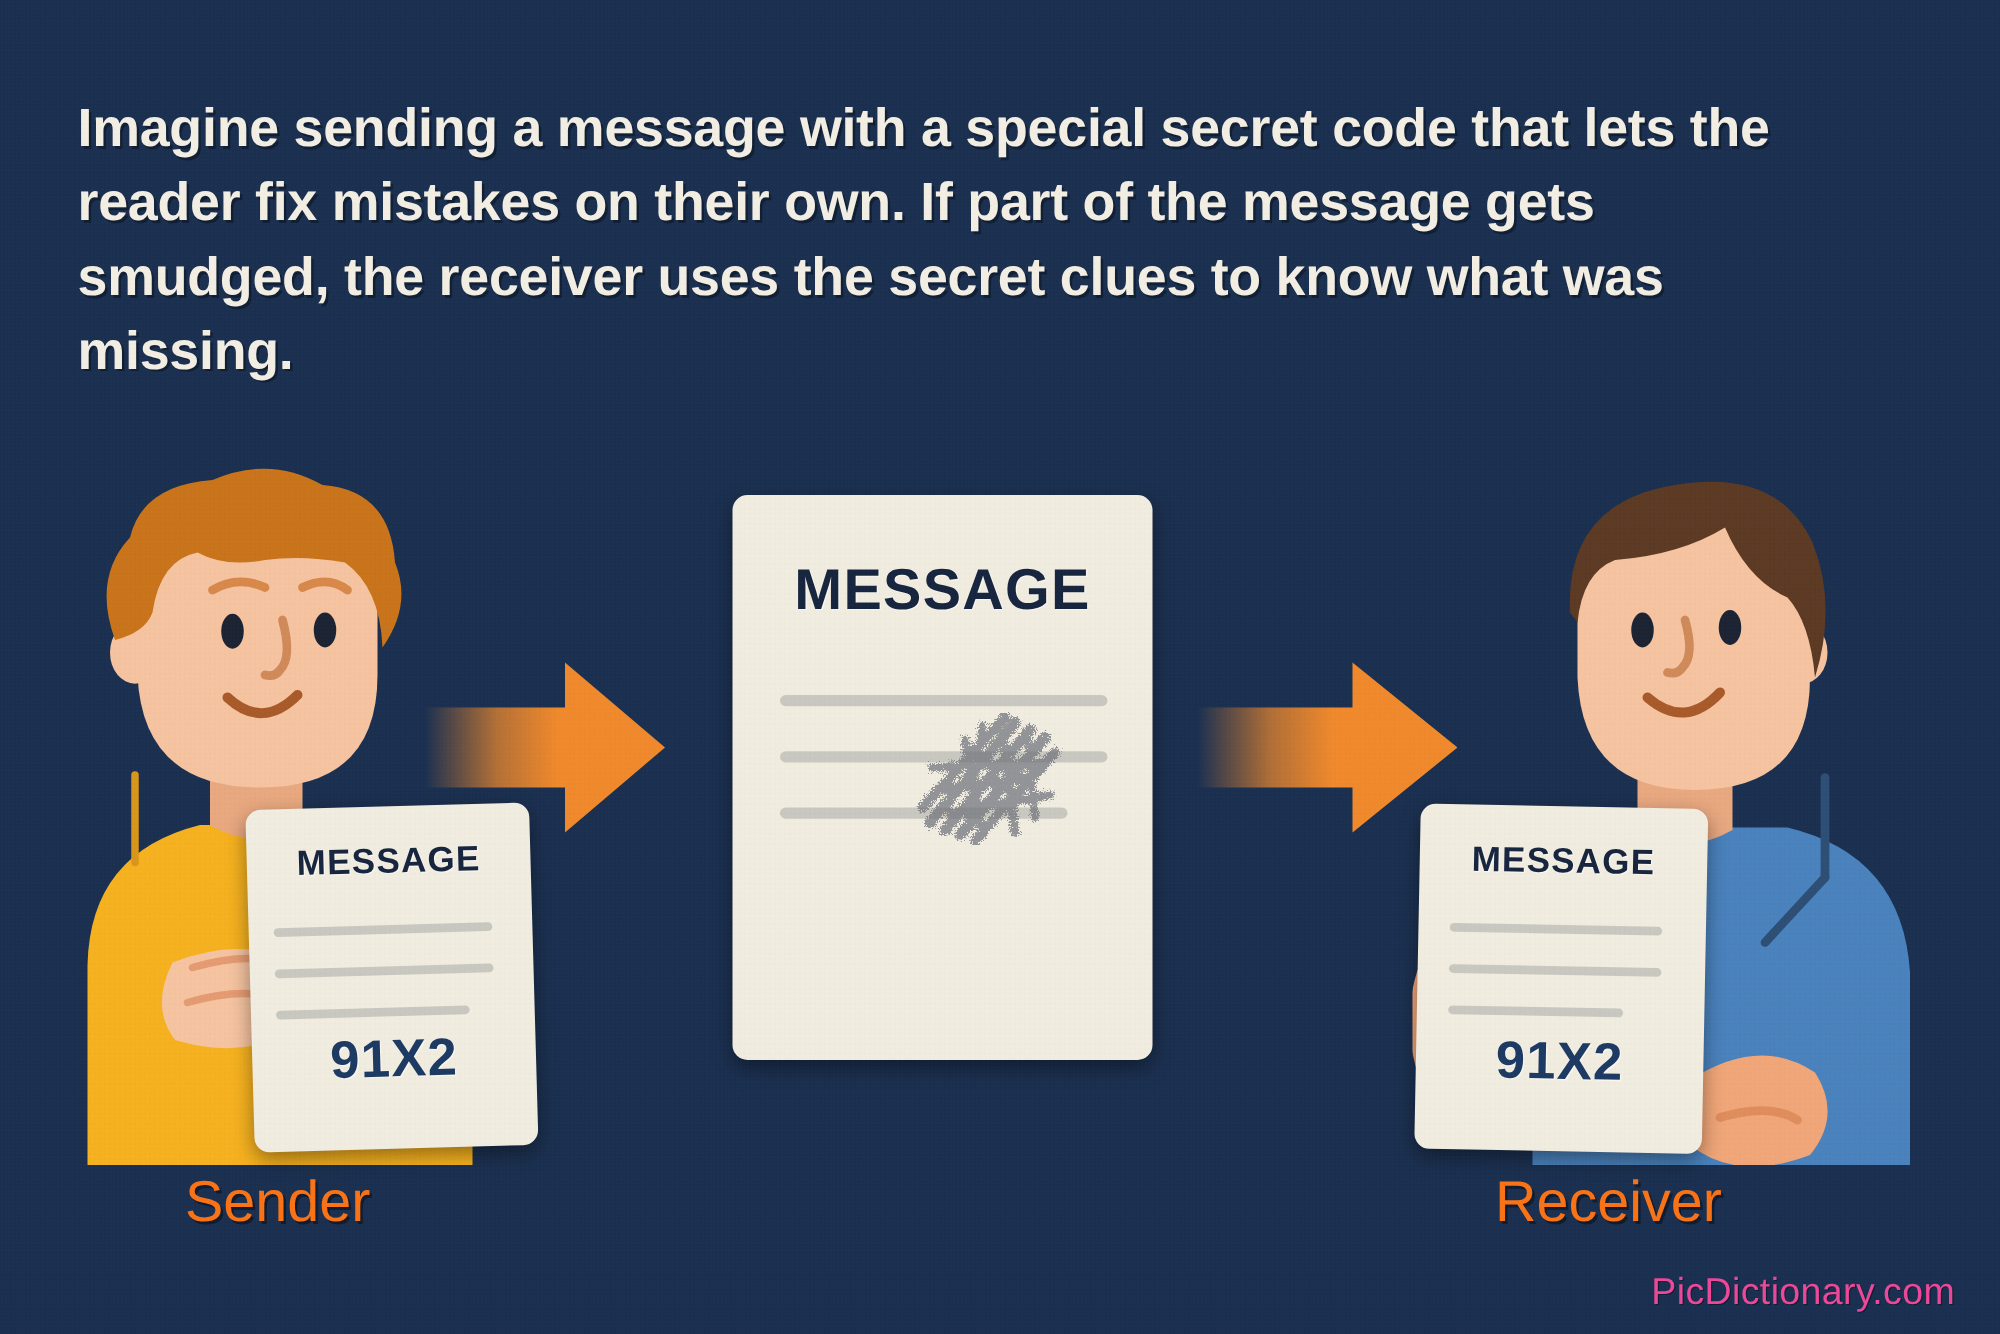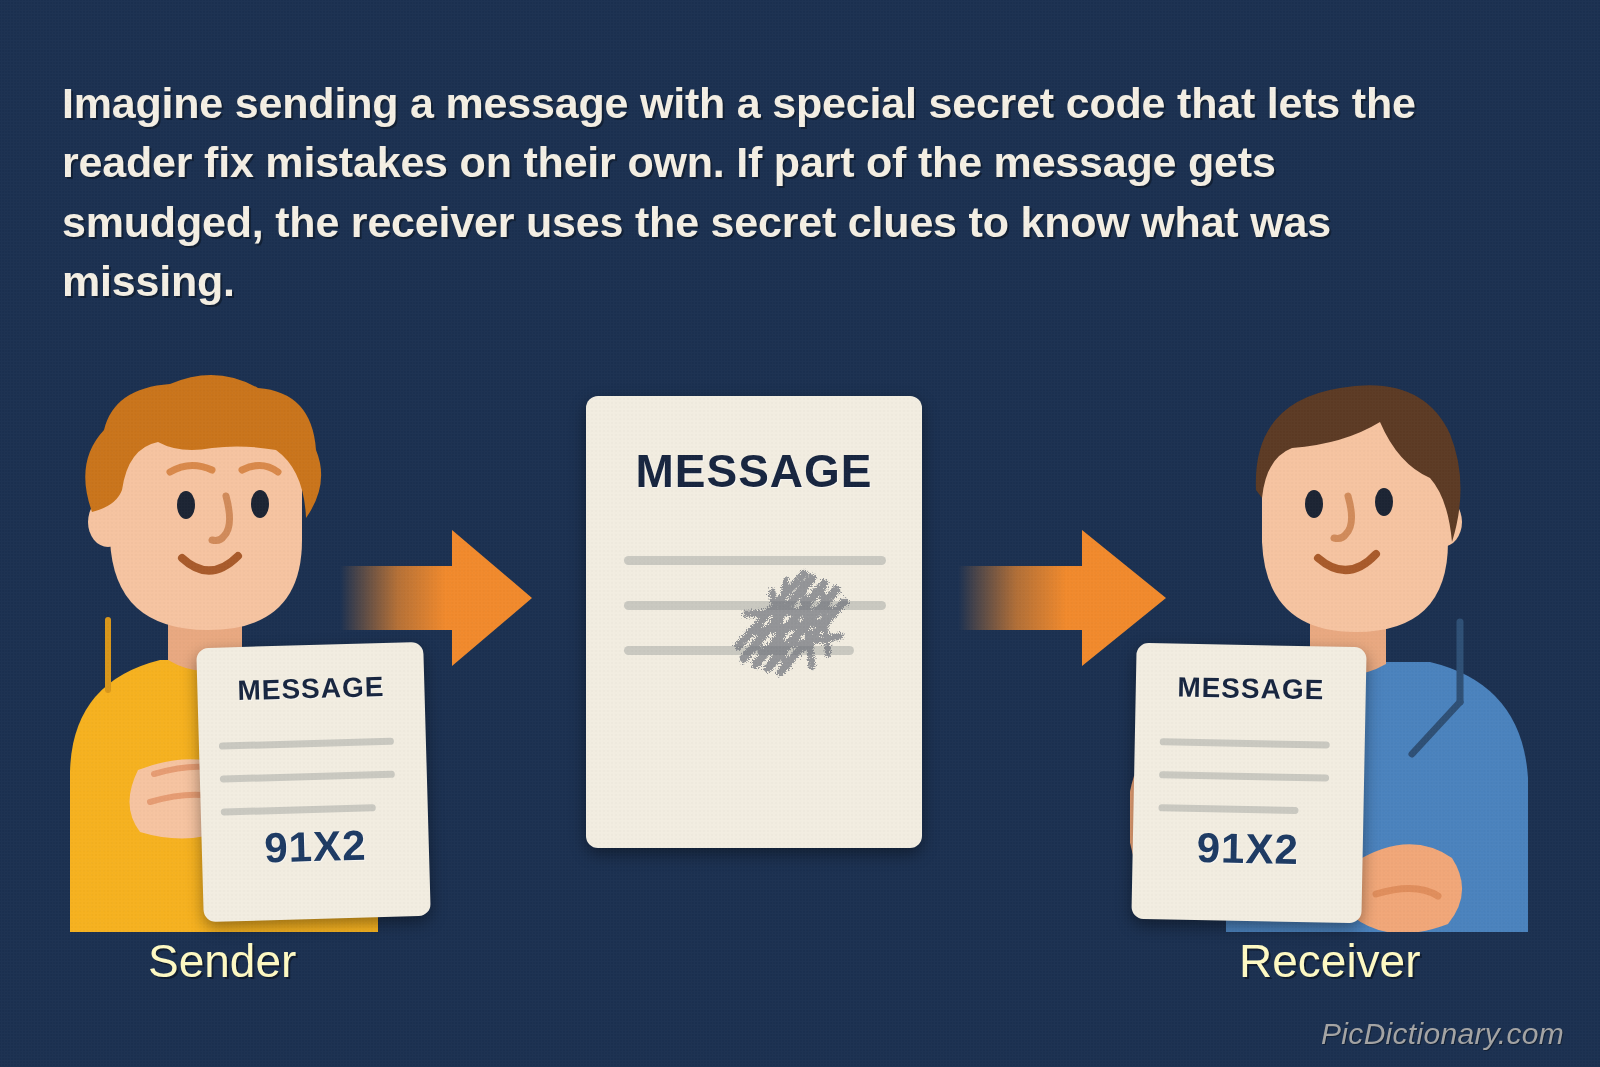--- a/index.html
+++ b/index.html
@@ -115,39 +115,38 @@
   #card-rcv .ttl  { top: 28px;  font-size: 28px; }
   #card-rcv .code { top: 180px; font-size: 42px; letter-spacing: 1px; }
   #card-rcv .rule { left: 25px; height: 7px; }
   #rcv-r1 { top: 95px;  width: 170px; }
   #rcv-r2 { top: 128px; width: 170px; }
   #rcv-r3 { top: 161px; width: 140px; }
 
   
   .role-label {
     position: absolute;
-    color: #fef9c3;
+    color: #f97316;
     font-size: 46px;
     font-weight: 500;
     text-shadow: 2px 2px 0 rgba(0,0,0,.4);
     white-space: nowrap;
   }
   #label-sender   { left: 148px;  top: 934px; }
-  #label-receiver { left: 1196px; top: 934px; margin-left: 43px; }
+  #label-receiver { left: 1196px; top: 934px; }
 
   #watermark {
     position: absolute;
     right: 36px;
     bottom: 16px;
-    color: #a3a3a3;
+    color: #ec4899;
     font-size: 30px;
     font-weight: 400;
     letter-spacing: .3px;
     text-shadow: 1px 1px 0 rgba(0,0,0,.35);
-    font-style: italic;
   }
 
   
   .arrow { position: absolute; }
   #arrow-1 { left: 340px; top: 524px; width: 192px; height: 148px; }
   #arrow-2 { left: 958px; top: 524px; width: 208px; height: 148px; }
 
   .person { position: absolute; }
   #person-sender   { left: 30px;  top: 372px; width: 430px; height: 560px; }
   #person-receiver { left: 1130px; top: 372px; width: 440px; height: 560px; }

